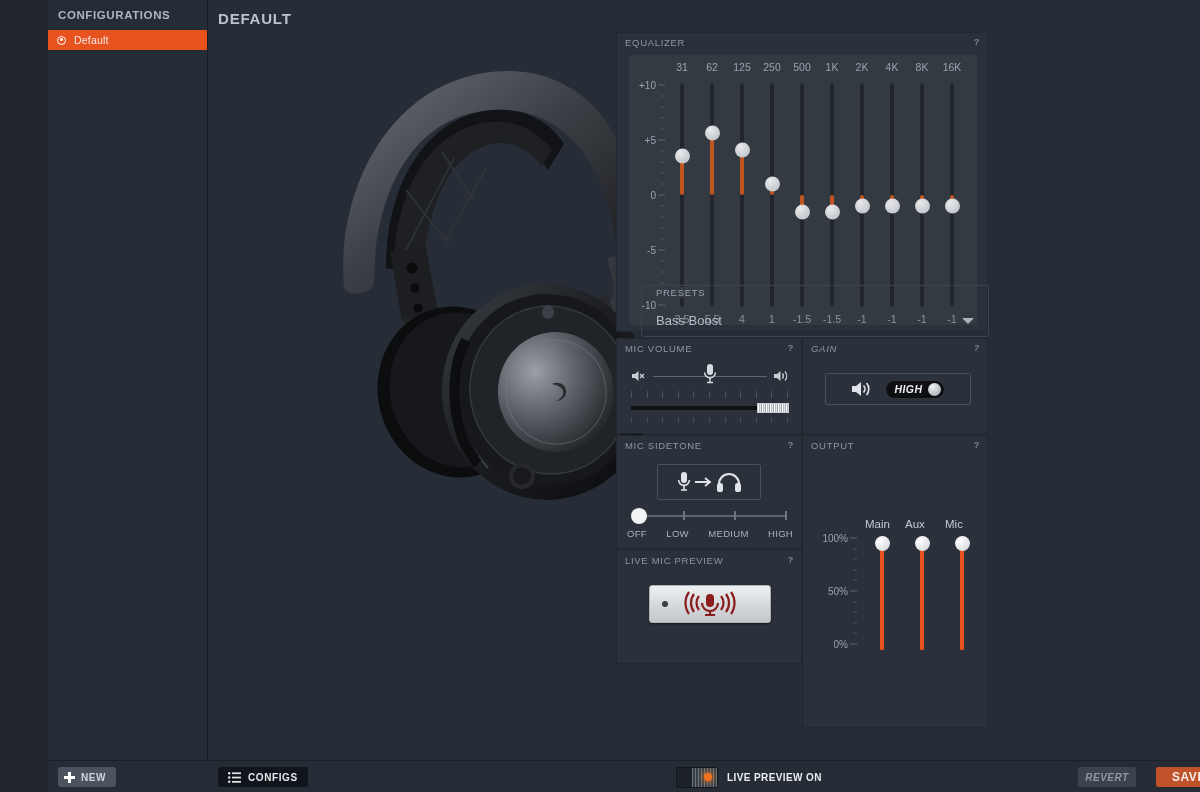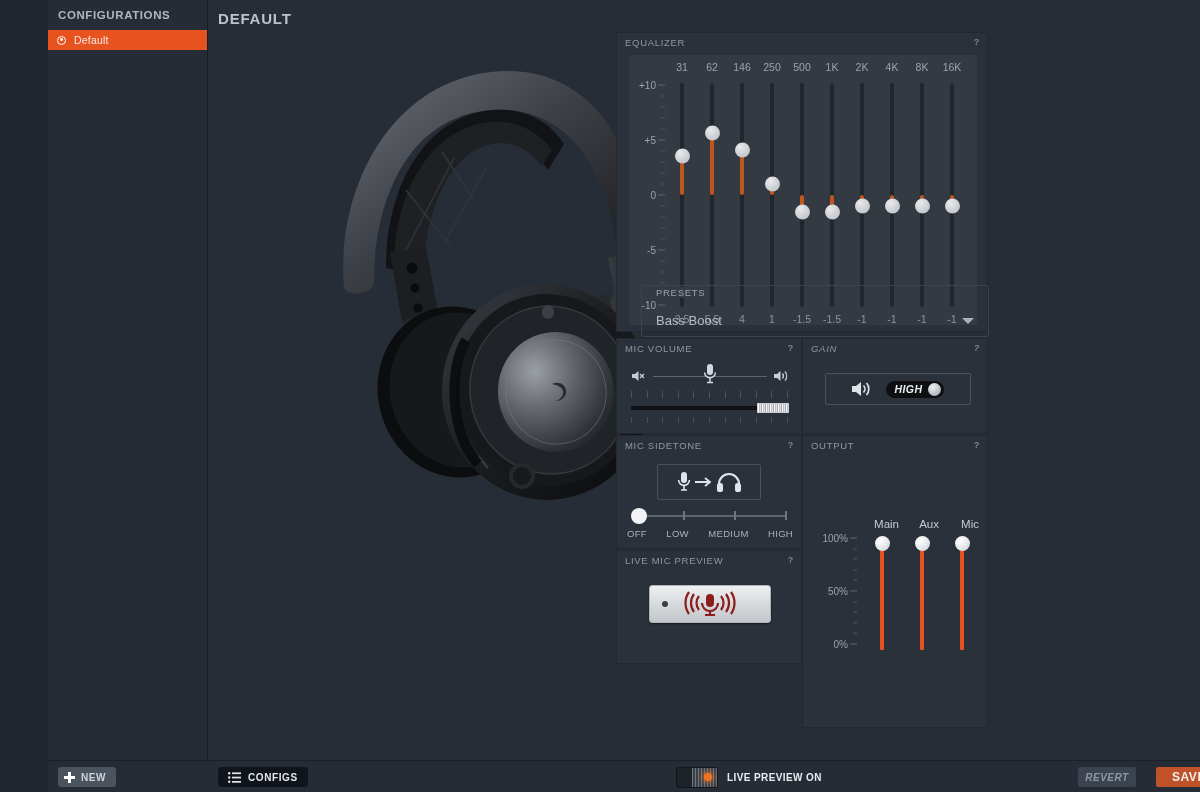--- a/index.html
+++ b/index.html
@@ -256,21 +256,21 @@
     position: absolute; right: 11px; color: #9aa3ae; font-size: 10px;
     transform: translateY(-50%);
   }
   .out-scale .pt {
     position: absolute; right: 2px; width: 7px; height: 1px;
     background: #5c646e; transform: translateY(-50%);
   }
   .out-scale .pt.minor { width: 4px; background: #4e555e; }
   .out-col { position: absolute; width: 34px; }
   .out-col .nm {
-    position: absolute; left: 0; top: 0; width: 34px; text-align: right;
+    position: absolute; left: 0; top: 0; width: 34px; text-align: left;
     color: #c3c9d2; font-size: 11.5px;
   }
   .out-col .trk {
     position: absolute; left: 50%; top: 26px; width: 4px; height: 106px;
     margin-left: -2px; background: #e8521f; border-radius: 1px;
   }
   .out-col .kb {
     position: absolute; left: 50%; top: 18px; width: 15px; height: 15px;
     margin-left: -7.5px; border-radius: 50%;
     background: radial-gradient(circle at 35% 30%, #ffffff, #cfd3d8);
@@ -454,21 +454,21 @@
 
 
       <div class="sec" id="sec-eq">
         <div class="sec-title">EQUALIZER</div>
         <div class="help">?</div>
 
         <div class="eq-box">
           <div class="eq-freqs" id="eq-freqs">
               <span>31</span>
               <span>62</span>
-              <span>146</span>
+              <span>125</span>
               <span>250</span>
               <span>500</span>
               <span>1K</span>
               <span>2K</span>
               <span>4K</span>
               <span>8K</span>
               <span>16K</span>
             </div>
           <div class="eq-scale" id="eq-scale">
               <div class="lv" style="top: 0px;">+10</div>

